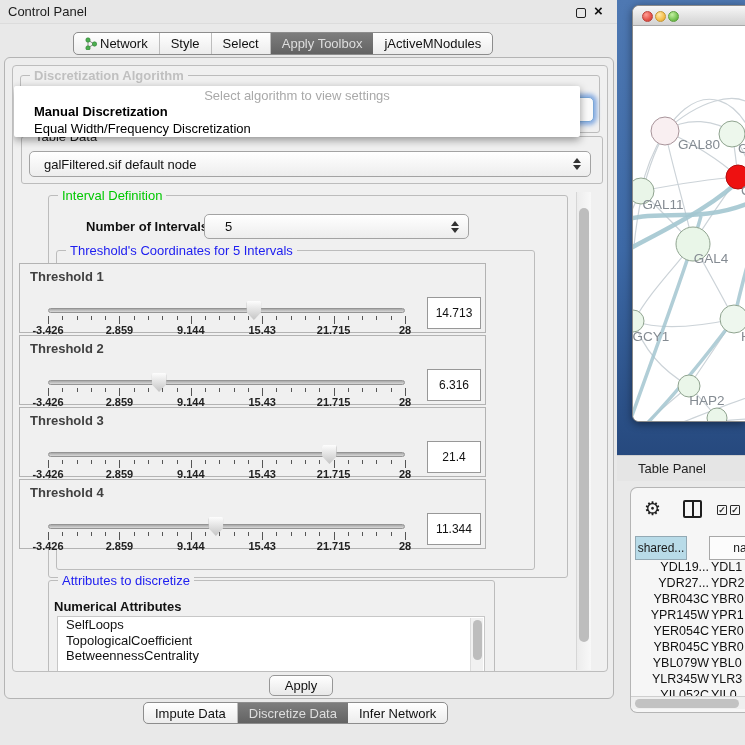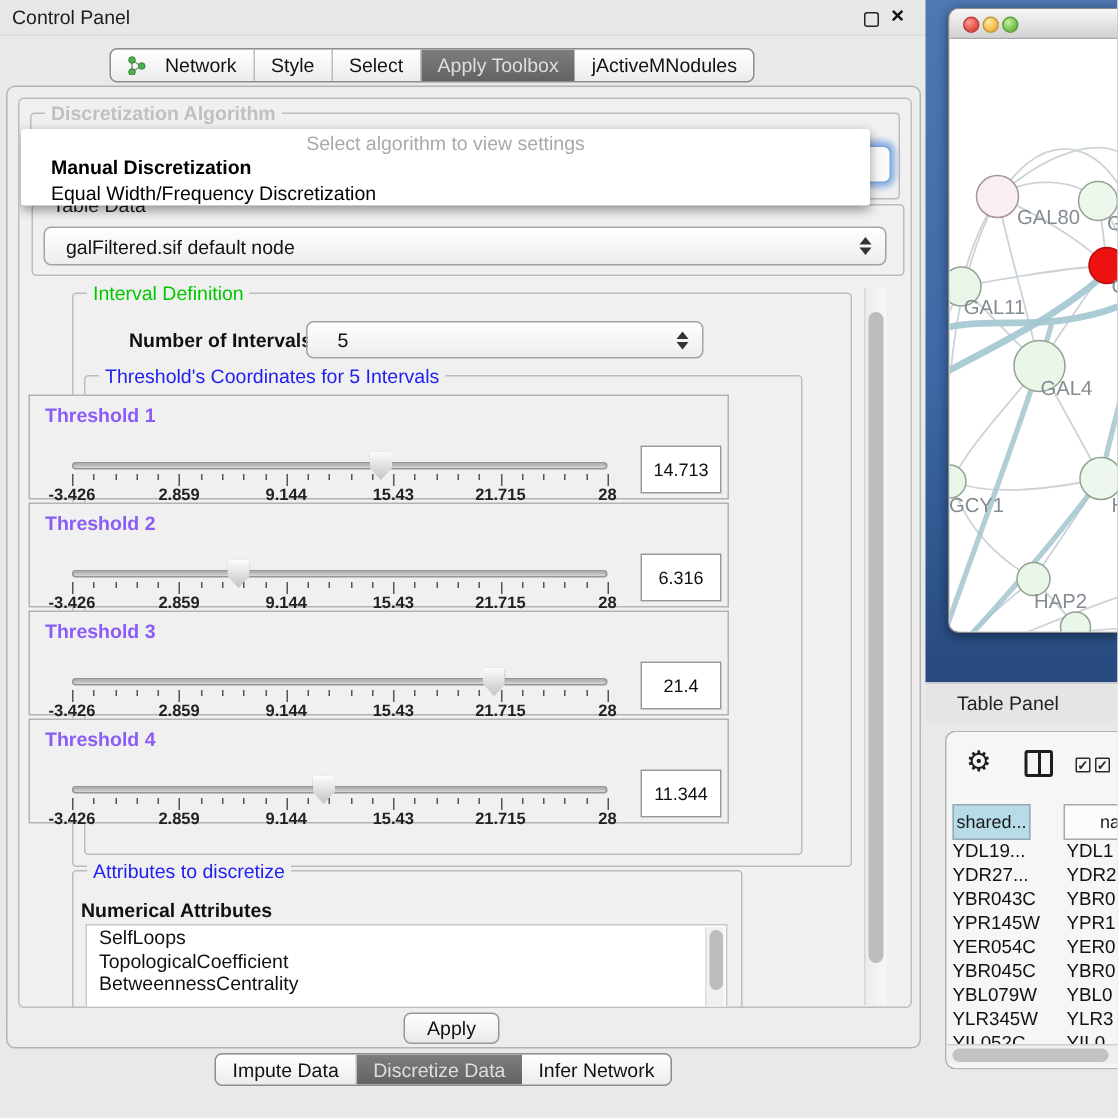--- a/index.html
+++ b/index.html
@@ -13,21 +13,21 @@
   .abs{position:absolute;}
 
   
   #control-panel{left:0;top:0;width:617px;height:745px;background:#e9e9e9;}
   .cp-titlebar{left:0;top:0;width:617px;height:24px;background:#e7e7e7;border-bottom:1px solid #dcdcdc;}
   .cp-title{left:8px;top:4px;font-size:13px;color:#1c1c1c;}
   .float-icon{left:576px;top:8px;width:10px;height:10px;border:1.6px solid #222;border-radius:2px;}
   .close-icon{left:594px;top:2px;font-size:15px;font-weight:700;color:#111;}
 
   .seg-bar{display:inline-flex;height:23px;border:1px solid #8d8d8d;border-radius:5px;background:linear-gradient(#ffffff,#ececec);overflow:hidden;}
-  .seg{display:flex;align-items:center;gap:12px;padding:0 11px;font-size:13px;color:#111;line-height:21px;border-right:1px solid #bdbdbd;}
+  .seg{display:flex;align-items:center;gap:2px;padding:0 11px;font-size:13px;color:#111;line-height:21px;border-right:1px solid #bdbdbd;}
   .seg:last-child{border-right:none;}
   .seg.selected{background:linear-gradient(#7d7d7d,#636363);color:#dedede;border-right:none;}
 
   .outer-panel{left:4px;top:57px;width:610px;height:642px;background:#ededed;border:1px solid #b4b4b4;border-radius:6px;}
   .inner-panel{left:7px;top:7px;width:596px;height:607px;background:#f0f0f0;border:1px solid #bdbdbd;border-radius:4px;overflow:hidden;position:absolute;}
 
   .groupbox{position:absolute;border:1px solid #bcbcbc;border-radius:3px;}
   .group-title{position:absolute;top:-8px;left:9px;background:#f0f0f0;padding:0 4px;font-size:13px;white-space:nowrap;}
   .gt-green{color:var(--group_title_green);}
   .gt-blue{color:var(--group_title_blue);}
@@ -43,21 +43,21 @@
 
   .focus-combo{left:15px;top:31px;width:566px;height:25px;background:#fafafa;border:1px solid #7ba7d7;border-radius:5px;box-shadow:0 0 4px 2.5px rgba(100,150,220,.75);z-index:5;}
 
   .algo-popup{left:1px;top:20px;width:566px;height:51px;background:#fff;border-radius:2px;box-shadow:0 3px 8px rgba(0,0,0,.4);z-index:50;padding-top:2px;}
   .algo-ph{text-align:center;color:#a9a9a9;font-size:13px;line-height:15px;}
   .algo-opt{font-size:13px;line-height:17px;padding-left:20px;color:#000;}
   .algo-opt.bold{font-weight:700;}
 
   
   .threshold-row{position:absolute;left:6px;width:467px;height:70px;border:1px solid #b3b3b3;background:#f0f0f0;}
-  .t-label{position:absolute;left:10px;top:5px;font-size:13px;font-weight:700;color:#8b5cf6;}
+  .t-label{position:absolute;left:10px;top:5px;font-size:13px;font-weight:700;color:#404040;}
   .track{position:absolute;left:28px;top:44px;width:357px;height:5px;border-radius:3px;background:linear-gradient(#a8a8a8,#d9d9d9);border:1px solid #949494;}
   .thumb{position:absolute;top:-8px;width:15px;height:19px;transform:translateX(-50%);
     background:linear-gradient(#fdfdfd,#c4c4c4);
     clip-path:polygon(8% 0,92% 0,100% 10%,100% 58%,50% 100%,0 58%,0 10%);
     filter:drop-shadow(0 0 1px #777);}
   .ticks{position:absolute;left:28px;top:52px;width:357px;height:9px;}
   .tick{position:absolute;top:0;width:1px;height:4px;background:#555;}
   .tick.major{height:8px;}
   .tick-labels{position:absolute;left:28px;top:60px;width:357px;height:12px;}
   .tick-label{position:absolute;transform:translateX(-50%);font-size:11px;font-weight:700;color:#222;white-space:nowrap;}
@@ -94,21 +94,21 @@
   .tp-title{left:21px;top:5px;font-size:13px;color:#222;}
   .table-panel{left:13px;top:487px;width:115px;height:226px;background:#f6f6f6;border:1px solid #b5b5b5;border-right:none;border-radius:7px 0 0 7px;overflow:hidden;}
   .gear{position:absolute;left:13px;top:10px;font-size:19px;color:#1e1e1e;line-height:22px;}
   .split-icon{position:absolute;left:52px;top:12px;width:19px;height:18px;border:2px solid #1e1e1e;border-radius:2px;}
   .split-icon::after{content:"";position:absolute;left:6.5px;top:0;width:2px;height:14px;background:#1e1e1e;}
   .cb{position:absolute;top:17px;width:10px;height:10px;border:1.5px solid #2a2a2a;border-radius:1px;font-size:9px;line-height:8px;text-align:center;color:#2a2a2a;font-weight:700;}
   .thead{position:absolute;top:48px;height:24px;font-size:12px;display:flex;align-items:center;justify-content:center;}
   .th1{left:4px;width:52px;background:var(--header_selected);border:1px solid #93a9b4;color:#1a1a1a;}
   .th2{left:78px;width:62px;background:#fcfcfc;border:1px solid #a8a8a8;color:#1a1a1a;}
   .trow{position:absolute;left:0;width:140px;height:16px;font-size:12.5px;color:#111;}
-  .tc1{position:absolute;left:4px;width:74px;text-align:left;white-space:nowrap;}
+  .tc1{position:absolute;left:4px;width:74px;text-align:right;white-space:nowrap;}
   .tc2{position:absolute;left:80px;width:60px;white-space:nowrap;}
   .hscroll{position:absolute;left:0;top:208px;width:115px;height:13px;background:#efefef;border-top:1px solid #cfcfcf;}
   .hscroll .thumb-h{position:absolute;left:4px;top:2px;width:104px;height:9px;background:#c2c2c2;border-radius:5px;}
 
   .net-tab-icon{width:13px;height:13px;}
 </style>
 </head>
 <body>
 
 <div id="control-panel" class="abs">

